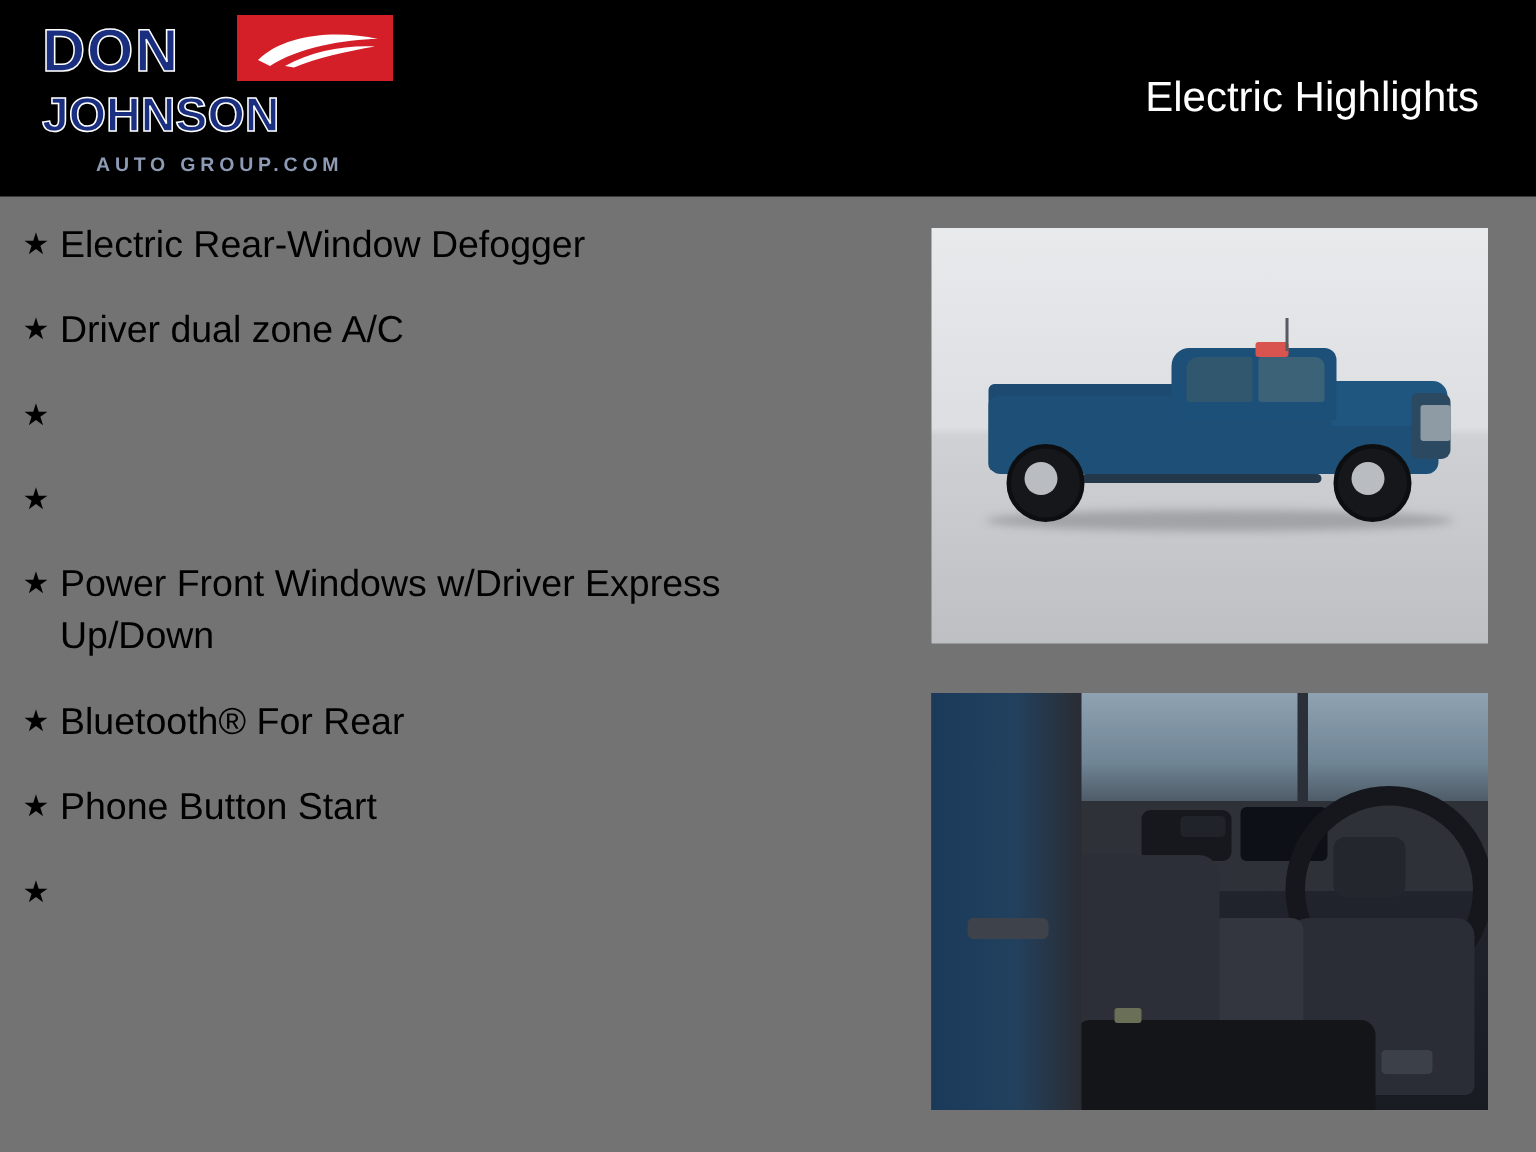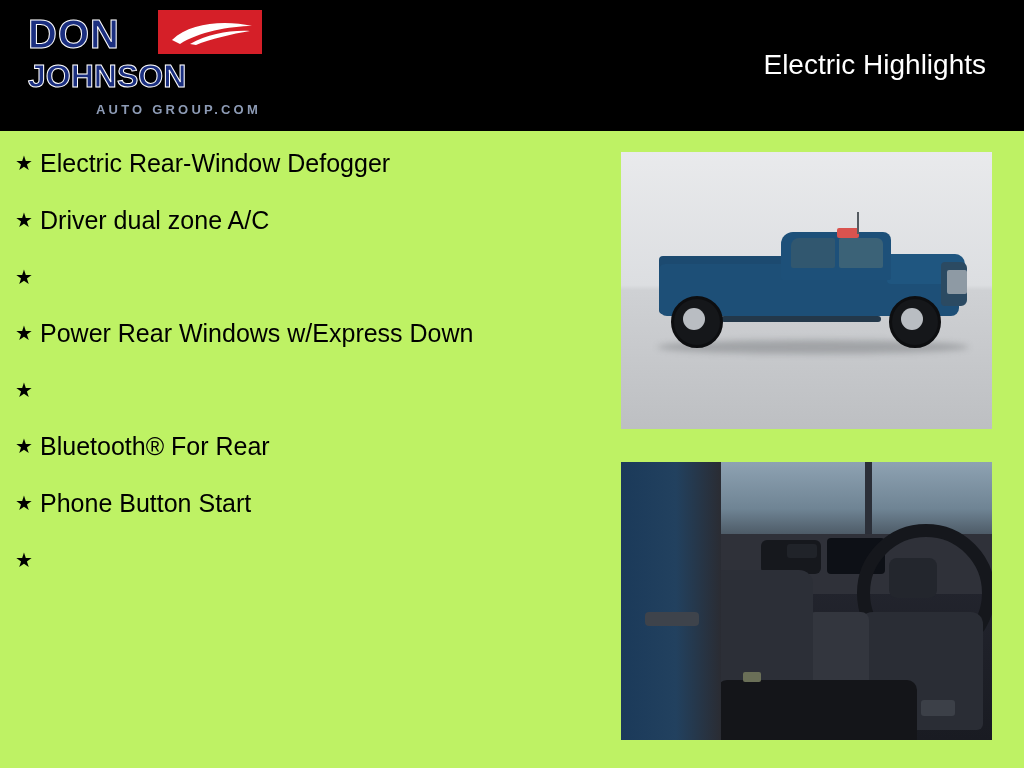--- a/index.html
+++ b/index.html
@@ -10,21 +10,21 @@
     width: 1024px;
     height: 768px;
     background: #ffffff;
     font-family: "Liberation Sans", sans-serif;
     overflow: hidden;
   }
   .slide {
     position: relative;
     width: 1024px;
     height: 768px;
-    background: #bef264;
+    background: #737373;
     text-decoration: underline;
   }
 
   
   .header {
     position: absolute;
     left: 0;
     top: 0;
     width: 1024px;
     height: 131px;
@@ -78,21 +78,20 @@
   }
   .logo-sub {
     position: absolute;
     left: 36px;
     top: 94px;
     font-family: "Liberation Sans", sans-serif;
     font-weight: bold;
     font-size: 13px;
     letter-spacing: 3.2px;
     color: #8d9bb5;
-    margin-left: 32px;
   }
   .header-title {
     position: absolute;
     right: 38px;
     top: 50px;
     font-size: 28px;
     color: #ffffff;
     font-family: "Liberation Sans", sans-serif;
     line-height: 30px;
   }
@@ -466,25 +465,25 @@
       <div class="hl-star">★</div>
       <div class="hl-text">Driver dual zone A/C</div>
     </div>
 
     <div class="hl-item">
       <div class="hl-star">★</div>
     </div>
 
     <div class="hl-item">
       <div class="hl-star">★</div>
-      <div class="hl-text">Power Rear Windows w/Express Down</div>
-    </div>
-
-    <div class="hl-item">
-      <div class="hl-star">★</div>
+    </div>
+
+    <div class="hl-item">
+      <div class="hl-star">★</div>
+      <div class="hl-text">Power Front Windows w/Driver Express Up/Down</div>
     </div>
 
     <div class="hl-item">
       <div class="hl-star">★</div>
       <div class="hl-text">Bluetooth® For Rear</div>
     </div>
 
     <div class="hl-item">
       <div class="hl-star">★</div>
       <div class="hl-text">Phone Button Start</div>

